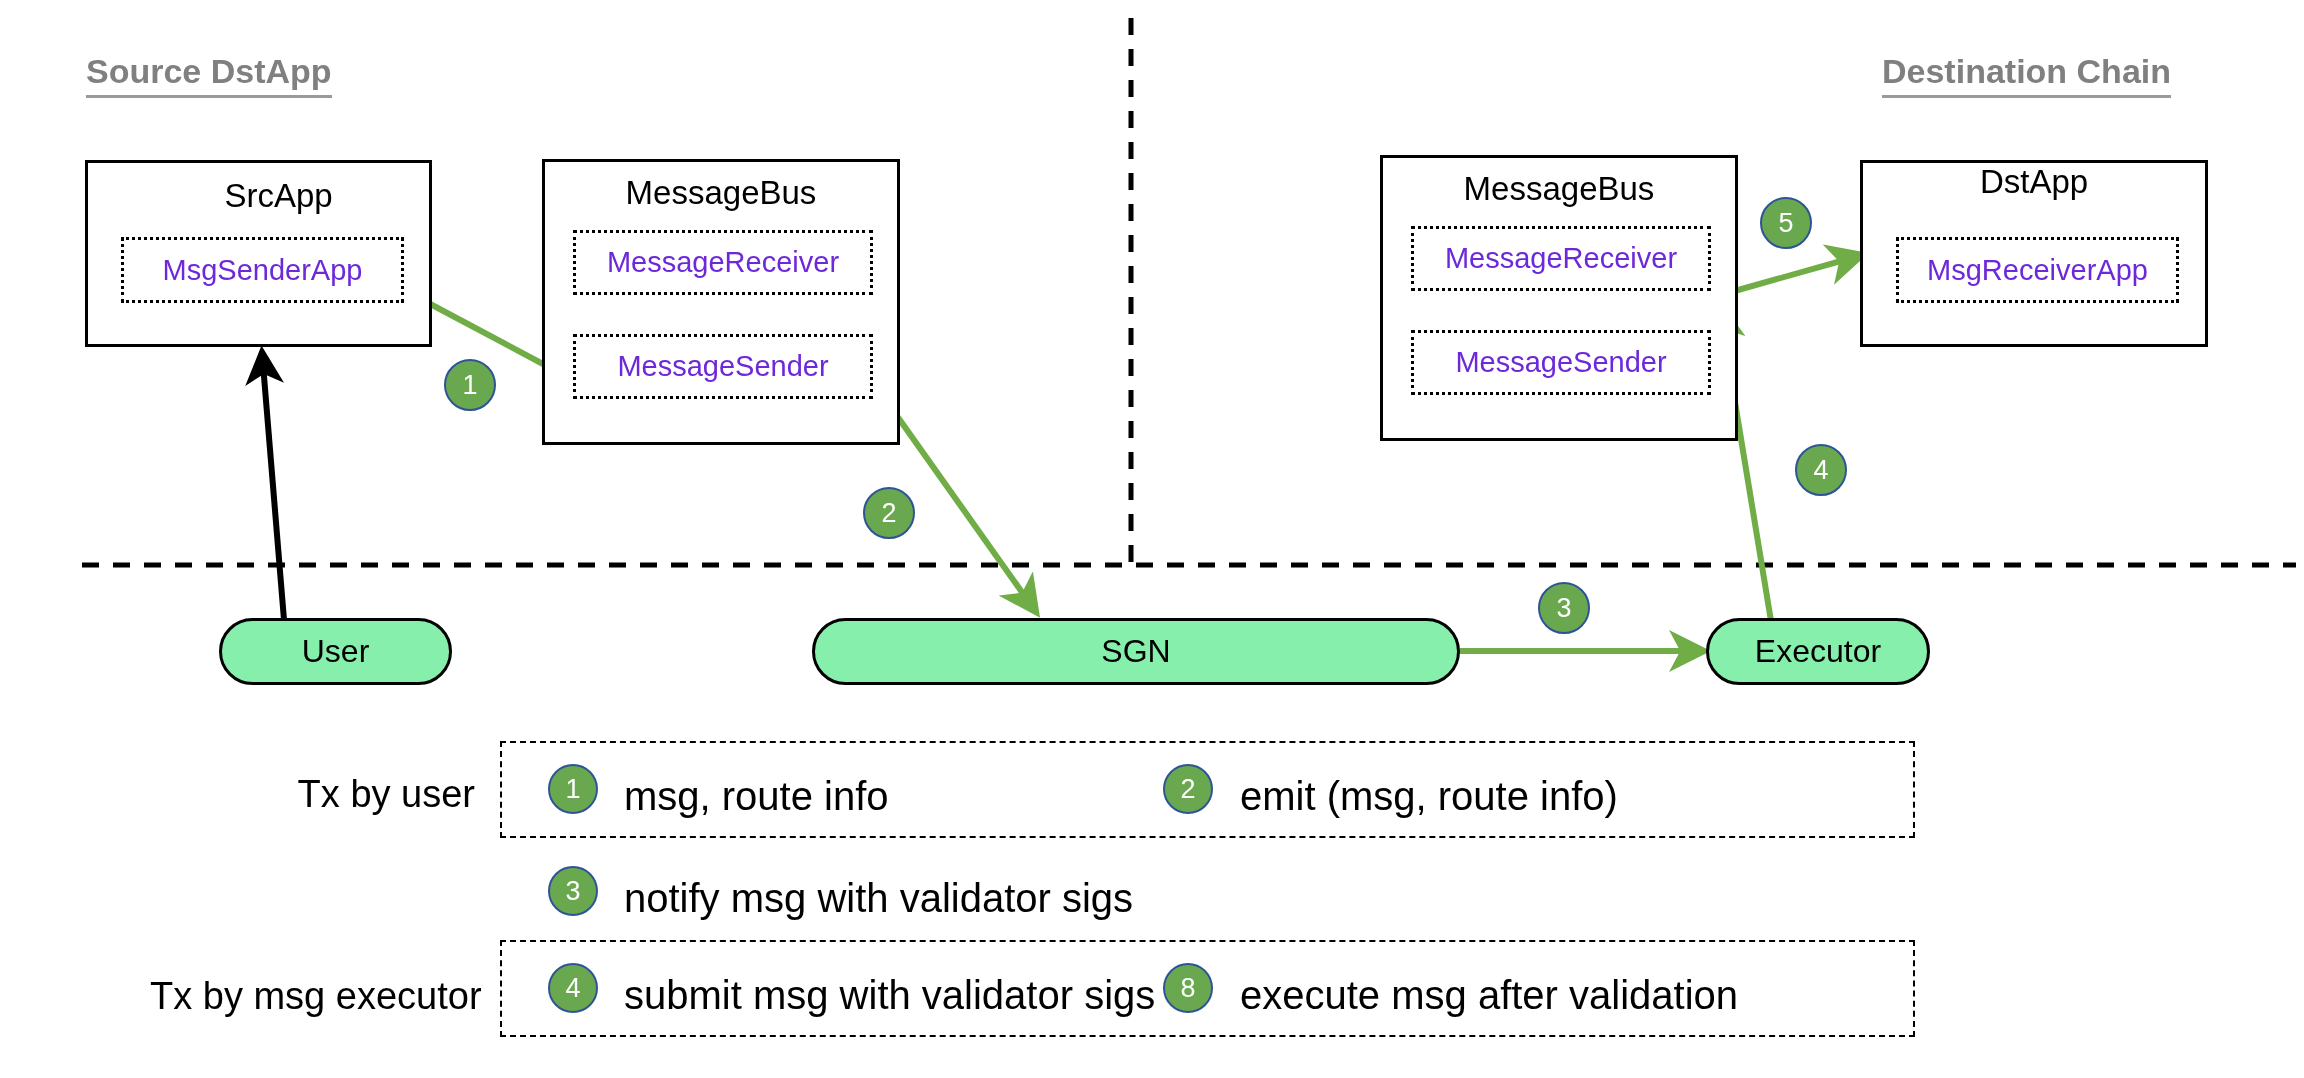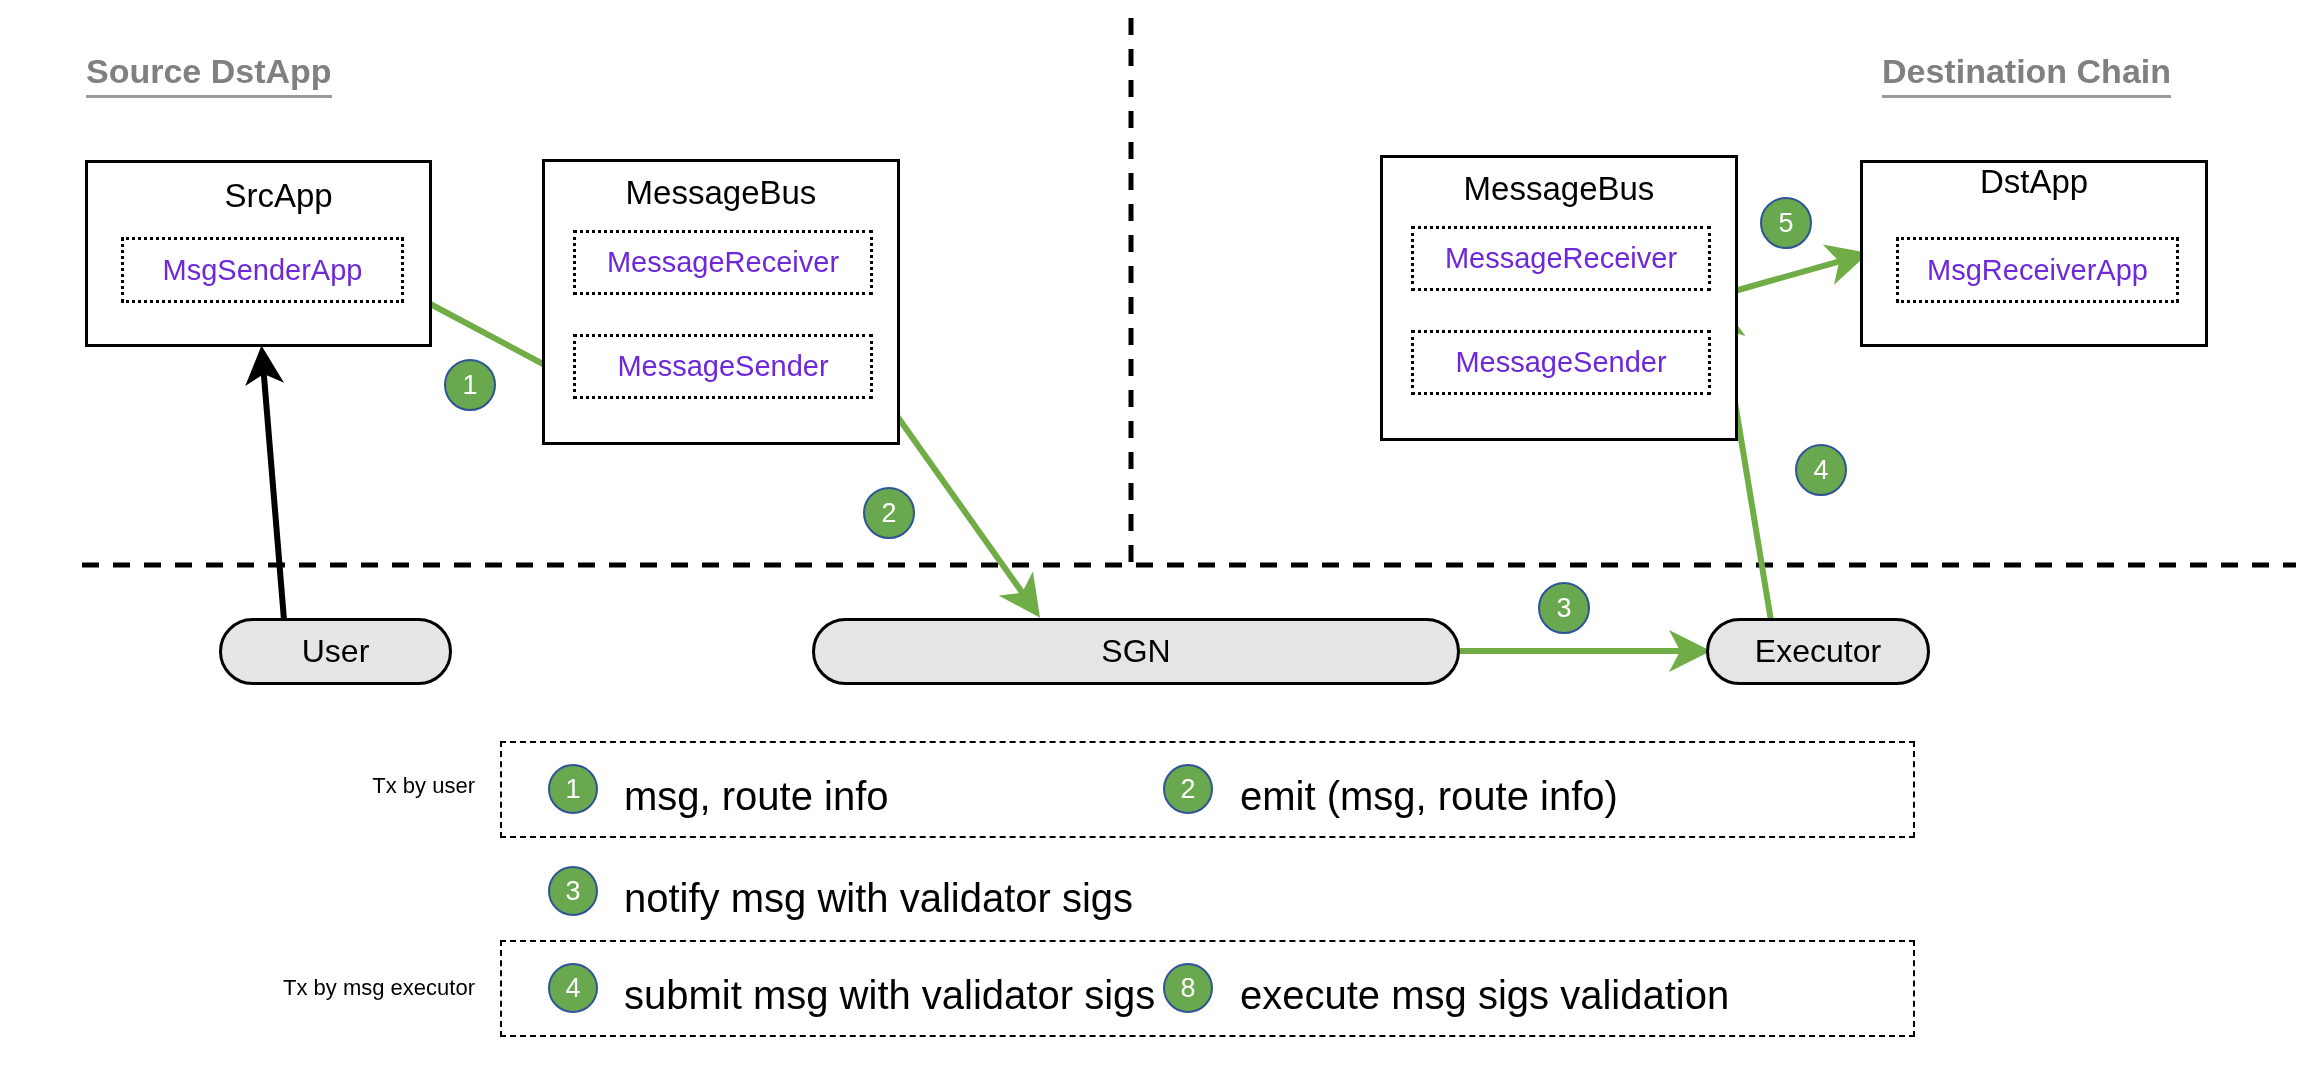--- a/index.html
+++ b/index.html
@@ -50,21 +50,21 @@
     align-items: center;
     justify-content: center;
     font-size: 29px;
     color: #6d28d9;
     white-space: nowrap;
   }
 
   
   .pill {
     border: 3px solid #000000;
-    background: #e5e5e5;
+    background: #86efac;
     box-sizing: border-box;
     border-radius: 999px;
     display: flex;
     align-items: center;
     justify-content: center;
     font-size: 32px;
     color: #000000;
     white-space: nowrap;
   }
 
@@ -83,21 +83,21 @@
   }
 
   
   .legend-box {
     border: 2.5px dashed #000000;
     border-style: dashed;
     box-sizing: border-box;
     background: transparent;
   }
   .legend-side-label {
-    font-size: 22px;
+    font-size: 38px;
     color: #000000;
     white-space: nowrap;
     text-align: right;
   }
   .legend-text {
     font-size: 40px;
     color: #000000;
     white-space: nowrap;
   }
 
@@ -197,15 +197,15 @@
 
   <div class="abs badge" style="left:548px; top:866px; width:50px; height:50px;">3</div>
   <div class="abs legend-text" style="left:624px; top:876px;">notify msg with validator sigs</div>
 
   <div class="abs legend-box" style="left:500px; top:940px; width:1415px; height:97px;"></div>
 
   <div class="abs badge" style="left:548px; top:963px; width:50px; height:50px;">4</div>
   <div class="abs legend-text" style="left:624px; top:973px;">submit msg with validator sigs</div>
 
   <div class="abs badge" style="left:1163px; top:963px; width:50px; height:50px;">8</div>
-  <div class="abs legend-text" style="left:1240px; top:973px;">execute msg sigs validation</div>
+  <div class="abs legend-text" style="left:1240px; top:973px;">execute msg after validation</div>
 
 </div>
 
 </body></html>

